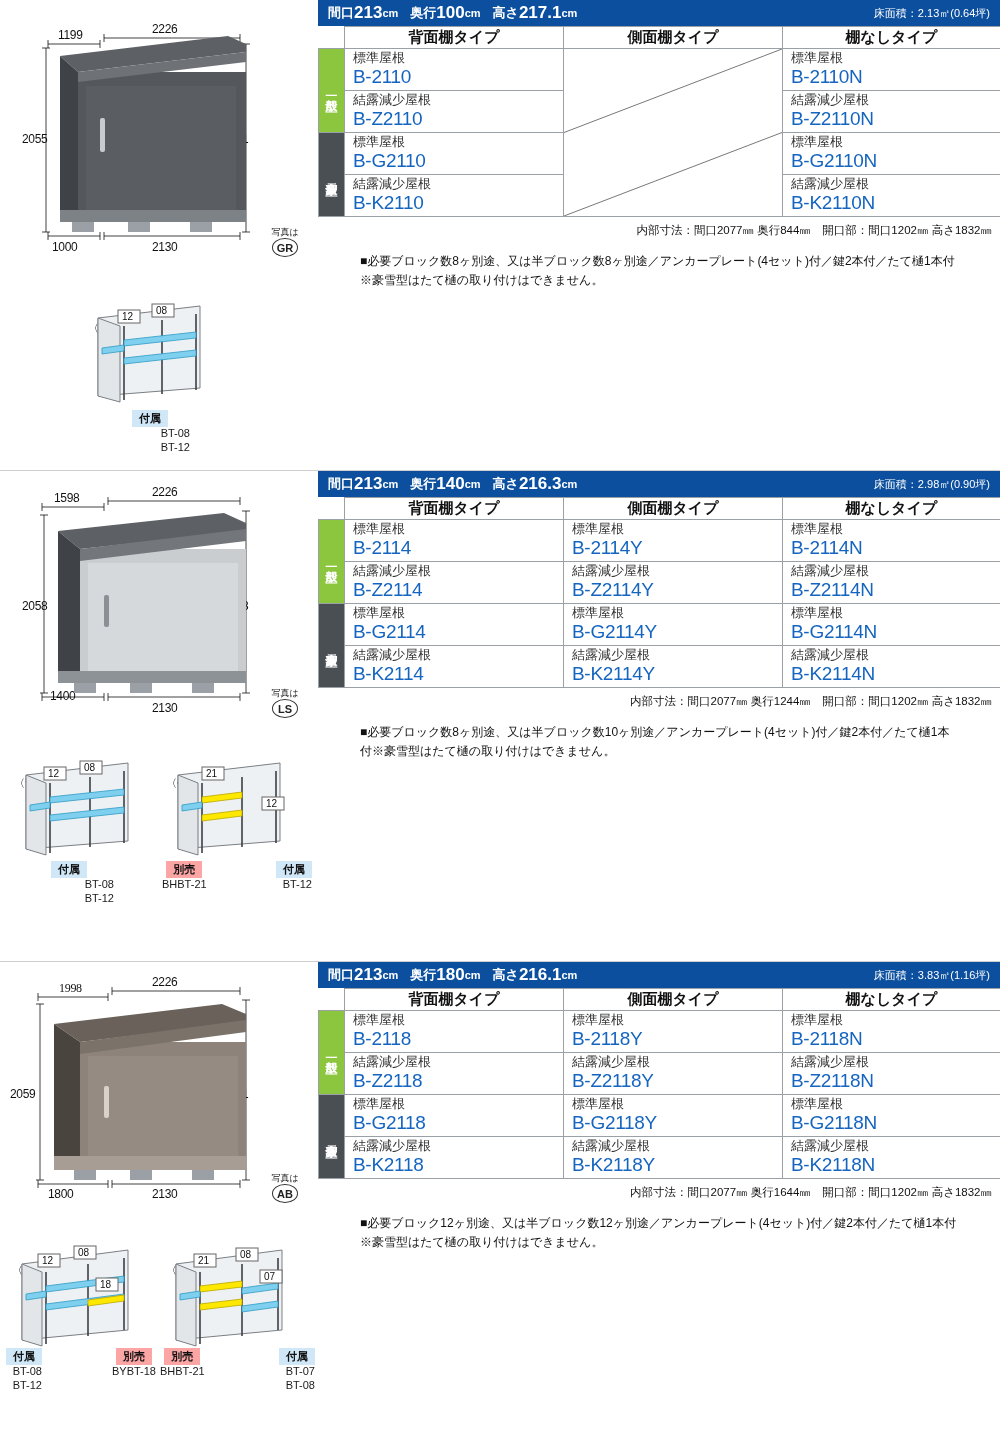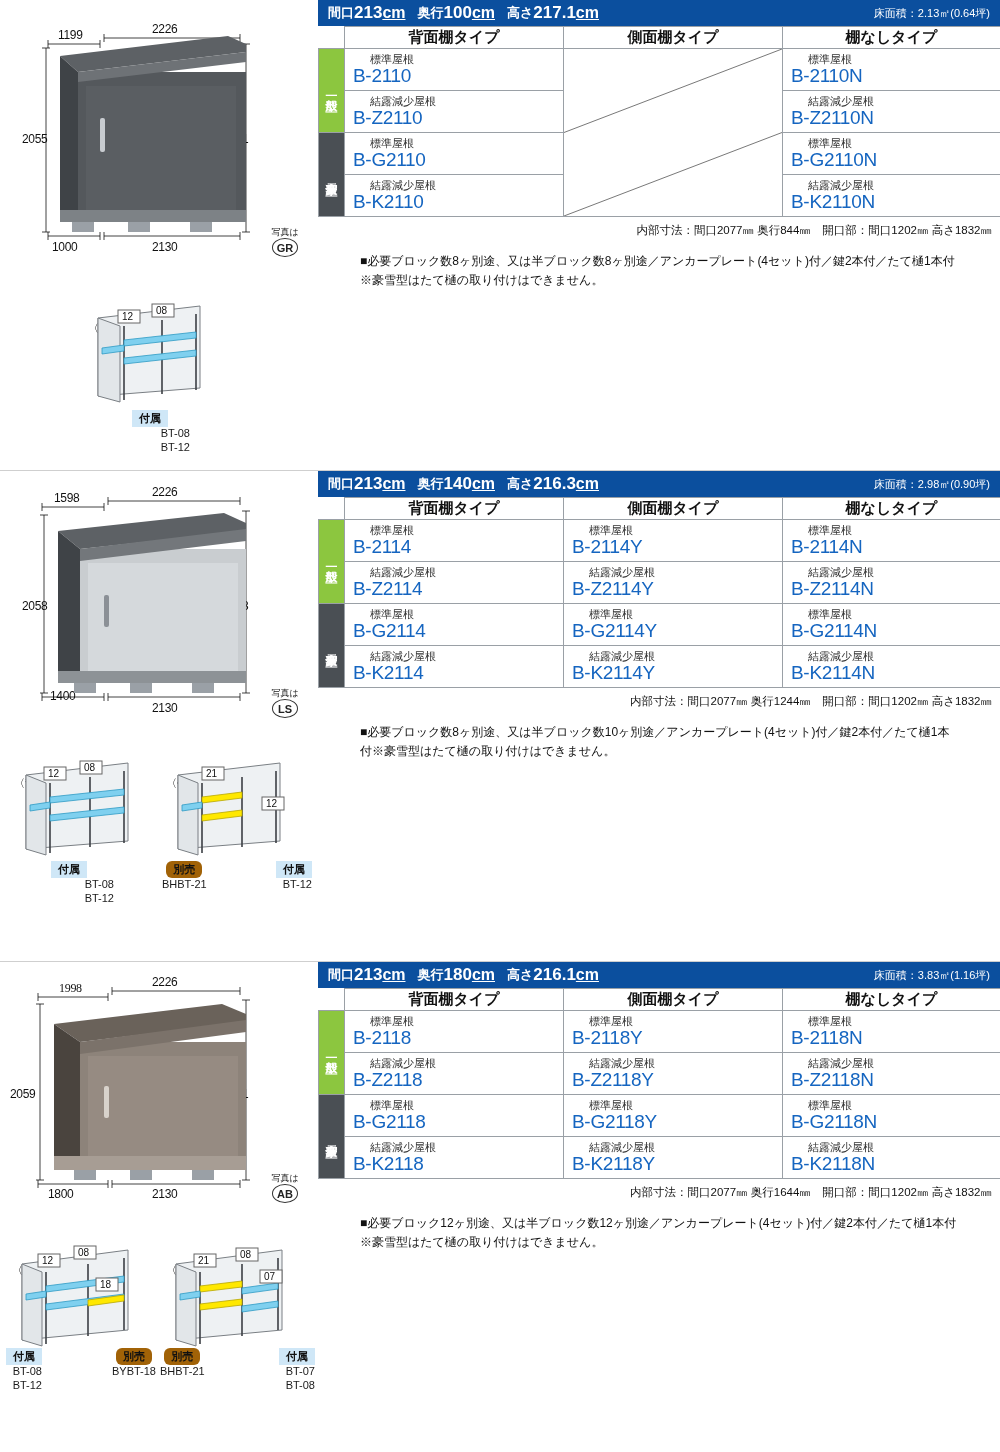--- a/index.html
+++ b/index.html
@@ -27,49 +27,49 @@
     width:26px; height:19px; line-height:18px; font-size:11px; text-align:center;
     font-weight:bold; background:#fff;
   }
 
   .tana-title { font-size:11px; text-align:center; color:#111;margin-top:43px; }
 
   .tag {
     display:inline-block; font-size:11px; padding:1px 7px; color:#111; font-weight:bold;
   }
   .tag.blue { background:#cfe7f7; }
-  .tag.yellow { background:#a16207;border-radius:6px; }
+  .tag.yellow { background:#fca5a5; }
   .code-txt { font-size:11px; text-align:right; line-height:1.25; }
 
   
   .right-col { position:absolute; left:318px; top:0; width:682px; }
   .hdr-bar {
     background:#0b4f9e; color:#fff; height:26px; display:flex; align-items:center;
     padding:0 10px; font-size:13px; font-weight:bold;
   }
   .hdr-bar .big { font-size:17px; }
-  .hdr-bar .unit { font-size:16px;text-decoration:underline; }
+  .hdr-bar .unit { font-size:11px; }
   .hdr-bar .sp { display:inline-block; width:12px; }
   .hdr-bar .area { margin-left:auto; font-size:11px; font-weight:normal; }
 
   table.spec { border-collapse:collapse; width:100%; table-layout:fixed; }
   table.spec th, table.spec td { border:1px solid #9aa0a6; }
   table.spec th {
     font-size:15px; font-weight:bold; height:22px; background:#fff; color:#111;
   }
   .side-cell {
     width:26px; background:#8cc63f; color:#fff; font-weight:bold; font-size:12px;
     text-align:center; vertical-align:middle; padding:0;
   }
   .side-cell.dark { background:#4a4f54; }
   .side-vert { writing-mode:vertical-rl; text-orientation:upright; letter-spacing:1px; line-height:1; margin:0 auto; }
   td.model {
     height:42px; padding:2px 8px; vertical-align:middle;
   }
-  td.model .roof { font-size:11px; color:#333; line-height:1.1;margin-left:17px; }
+  td.model .roof { font-size:13px; color:#333; line-height:1.1; }
   td.model .code { font-size:19px; font-weight:normal; color:#1565c0; line-height:1.15; letter-spacing:-0.3px; }
 
   .inner-dims { text-align:right; font-size:11.5px; margin:6px 8px 0 0; color:#111; }
   .note { font-size:12px; line-height:1.55; margin:14px 0 0 42px; width:600px; color:#111; }
 
   
   .slash { position:relative; background:#fff; }
   .slash svg { position:absolute; inset:0; width:100%; height:100%; }
 </style>
 </head>

